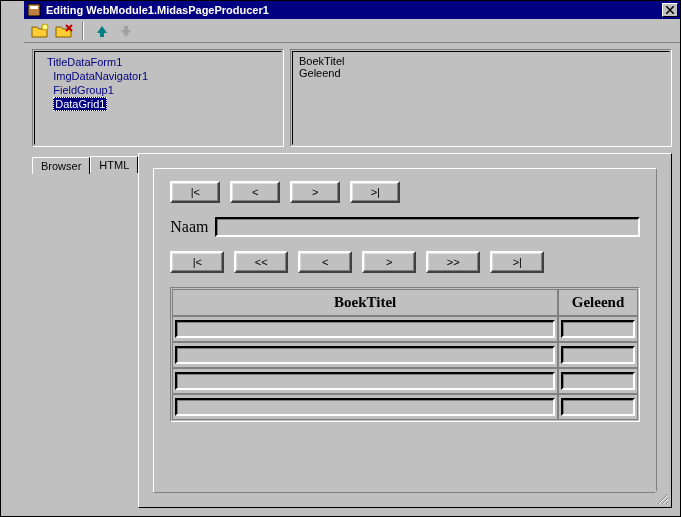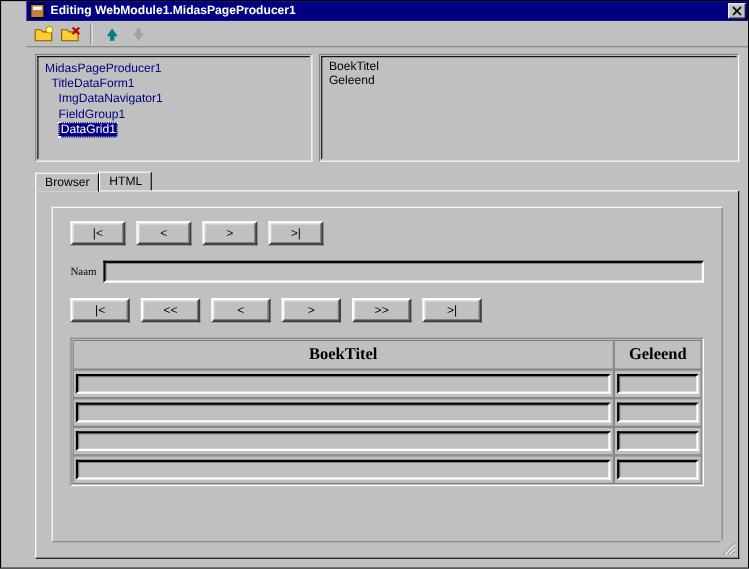--- a/index.html
+++ b/index.html
@@ -109,21 +109,21 @@
     color: #fff;
     border: 1px dotted #fff;
     display: inline;
     padding: 0 1px;
     margin-top: 48px;
   }
   .tabs-region {
     padding: 0 8px 8px 8px;
     flex: 1;
     display: flex;
-    flex-direction: column;
+    flex-direction: row;
   }
   .tab-strip {
     display: flex;
     align-items: flex-end;
     height: 20px;
     position: relative;
     z-index: 2;
   }
   .tab {
     border: 1px solid #fff;
@@ -180,21 +180,21 @@
     cursor: pointer;
   }
   .nav-row2 .btn3d { width: 54px; }
   .field-row {
     display: flex;
     align-items: center;
     margin-bottom: 14px;
   }
   .field-row label {
     font-family: "Times New Roman", serif;
-    font-size: 10px;
+    font-size: 16px;
     margin-right: 6px;
   }
   .text-input {
     flex: 1;
     height: 20px;
     background: #c0c0c0;
     border: 2px inset #fff;
     border-top-color: #404040;
     border-left-color: #404040;
     border-right-color: #fff;
@@ -288,21 +288,20 @@
     <div class="tool-icon">
       <svg width="14" height="14">
           <path d="M7 13 L12 6 H9 V2 H5 V6 H2 Z" fill="#a0a0a0"></path>
         </svg>
     </div>
   </div>
 
   <div class="top-panes">
     <div class="pane tree-pane">
       <div class="pane-inner">
-        <div class="tree-row">MidasPageProducer1</div>
         <div class="tree-row">  <span>TitleDataForm1</span></div>
         <div class="tree-row">    <span>ImgDataNavigator1</span></div>
         <div class="tree-row">    <span>FieldGroup1</span></div>
         <div class="tree-row">    <span class="tree-selected">DataGrid1</span></div>
       </div>
     </div>
     <div class="pane props-pane">
       <div class="pane-inner">
         <div>BoekTitel</div>
         <div>Geleend</div>

